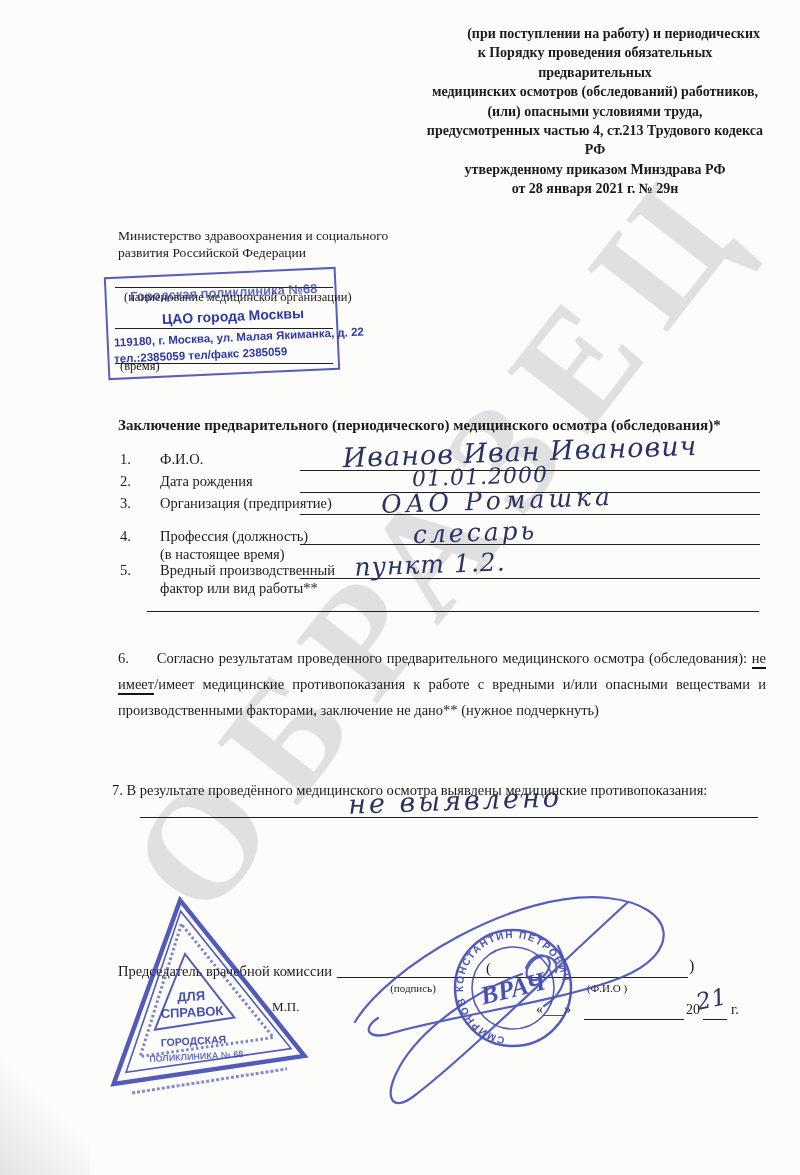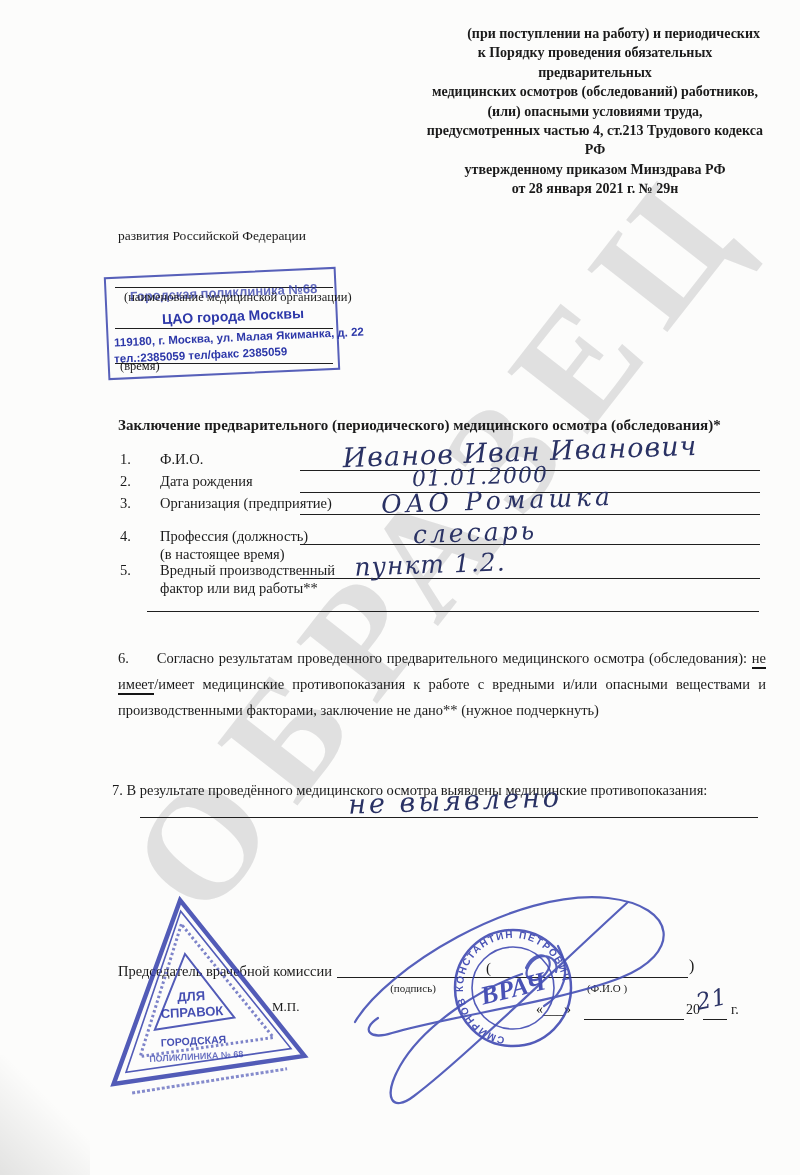--- a/index.html
+++ b/index.html
@@ -52,20 +52,21 @@
     <div class="hl">(при поступлении на работу) и периодических</div>
     <div class="hl">к Порядку проведения обязательных предварительных</div>
     <div class="hl">медицинских осмотров (обследований) работников,</div>
     <div class="hl">(или) опасными условиями труда,</div>
     <div class="hl">предусмотренных частью 4, ст.213 Трудового кодекса РФ</div>
     <div class="hl">утвержденному приказом Минздрава РФ</div>
     <div class="hl">от  28 января  2021 г. № 29н</div>
   </div>
 
   <div class="abs ministry">
+    <div>Министерство здравоохранения и социального</div>
     <div>развития Российской Федерации</div>
   </div>
 
   <div class="abs hline" style="left:115px;top:287px;width:218px;"></div>
   <div class="abs caption" style="left:124px;top:290px;">(наименование медицинской организации)</div>
   <div class="abs hline" style="left:115px;top:328px;width:218px;"></div>
   <div class="abs hline" style="left:115px;top:363px;width:218px;"></div>
   <div class="abs caption" style="left:120px;top:359px;">(время)</div>
 
   <div class="abs orgstamp-box"></div>

